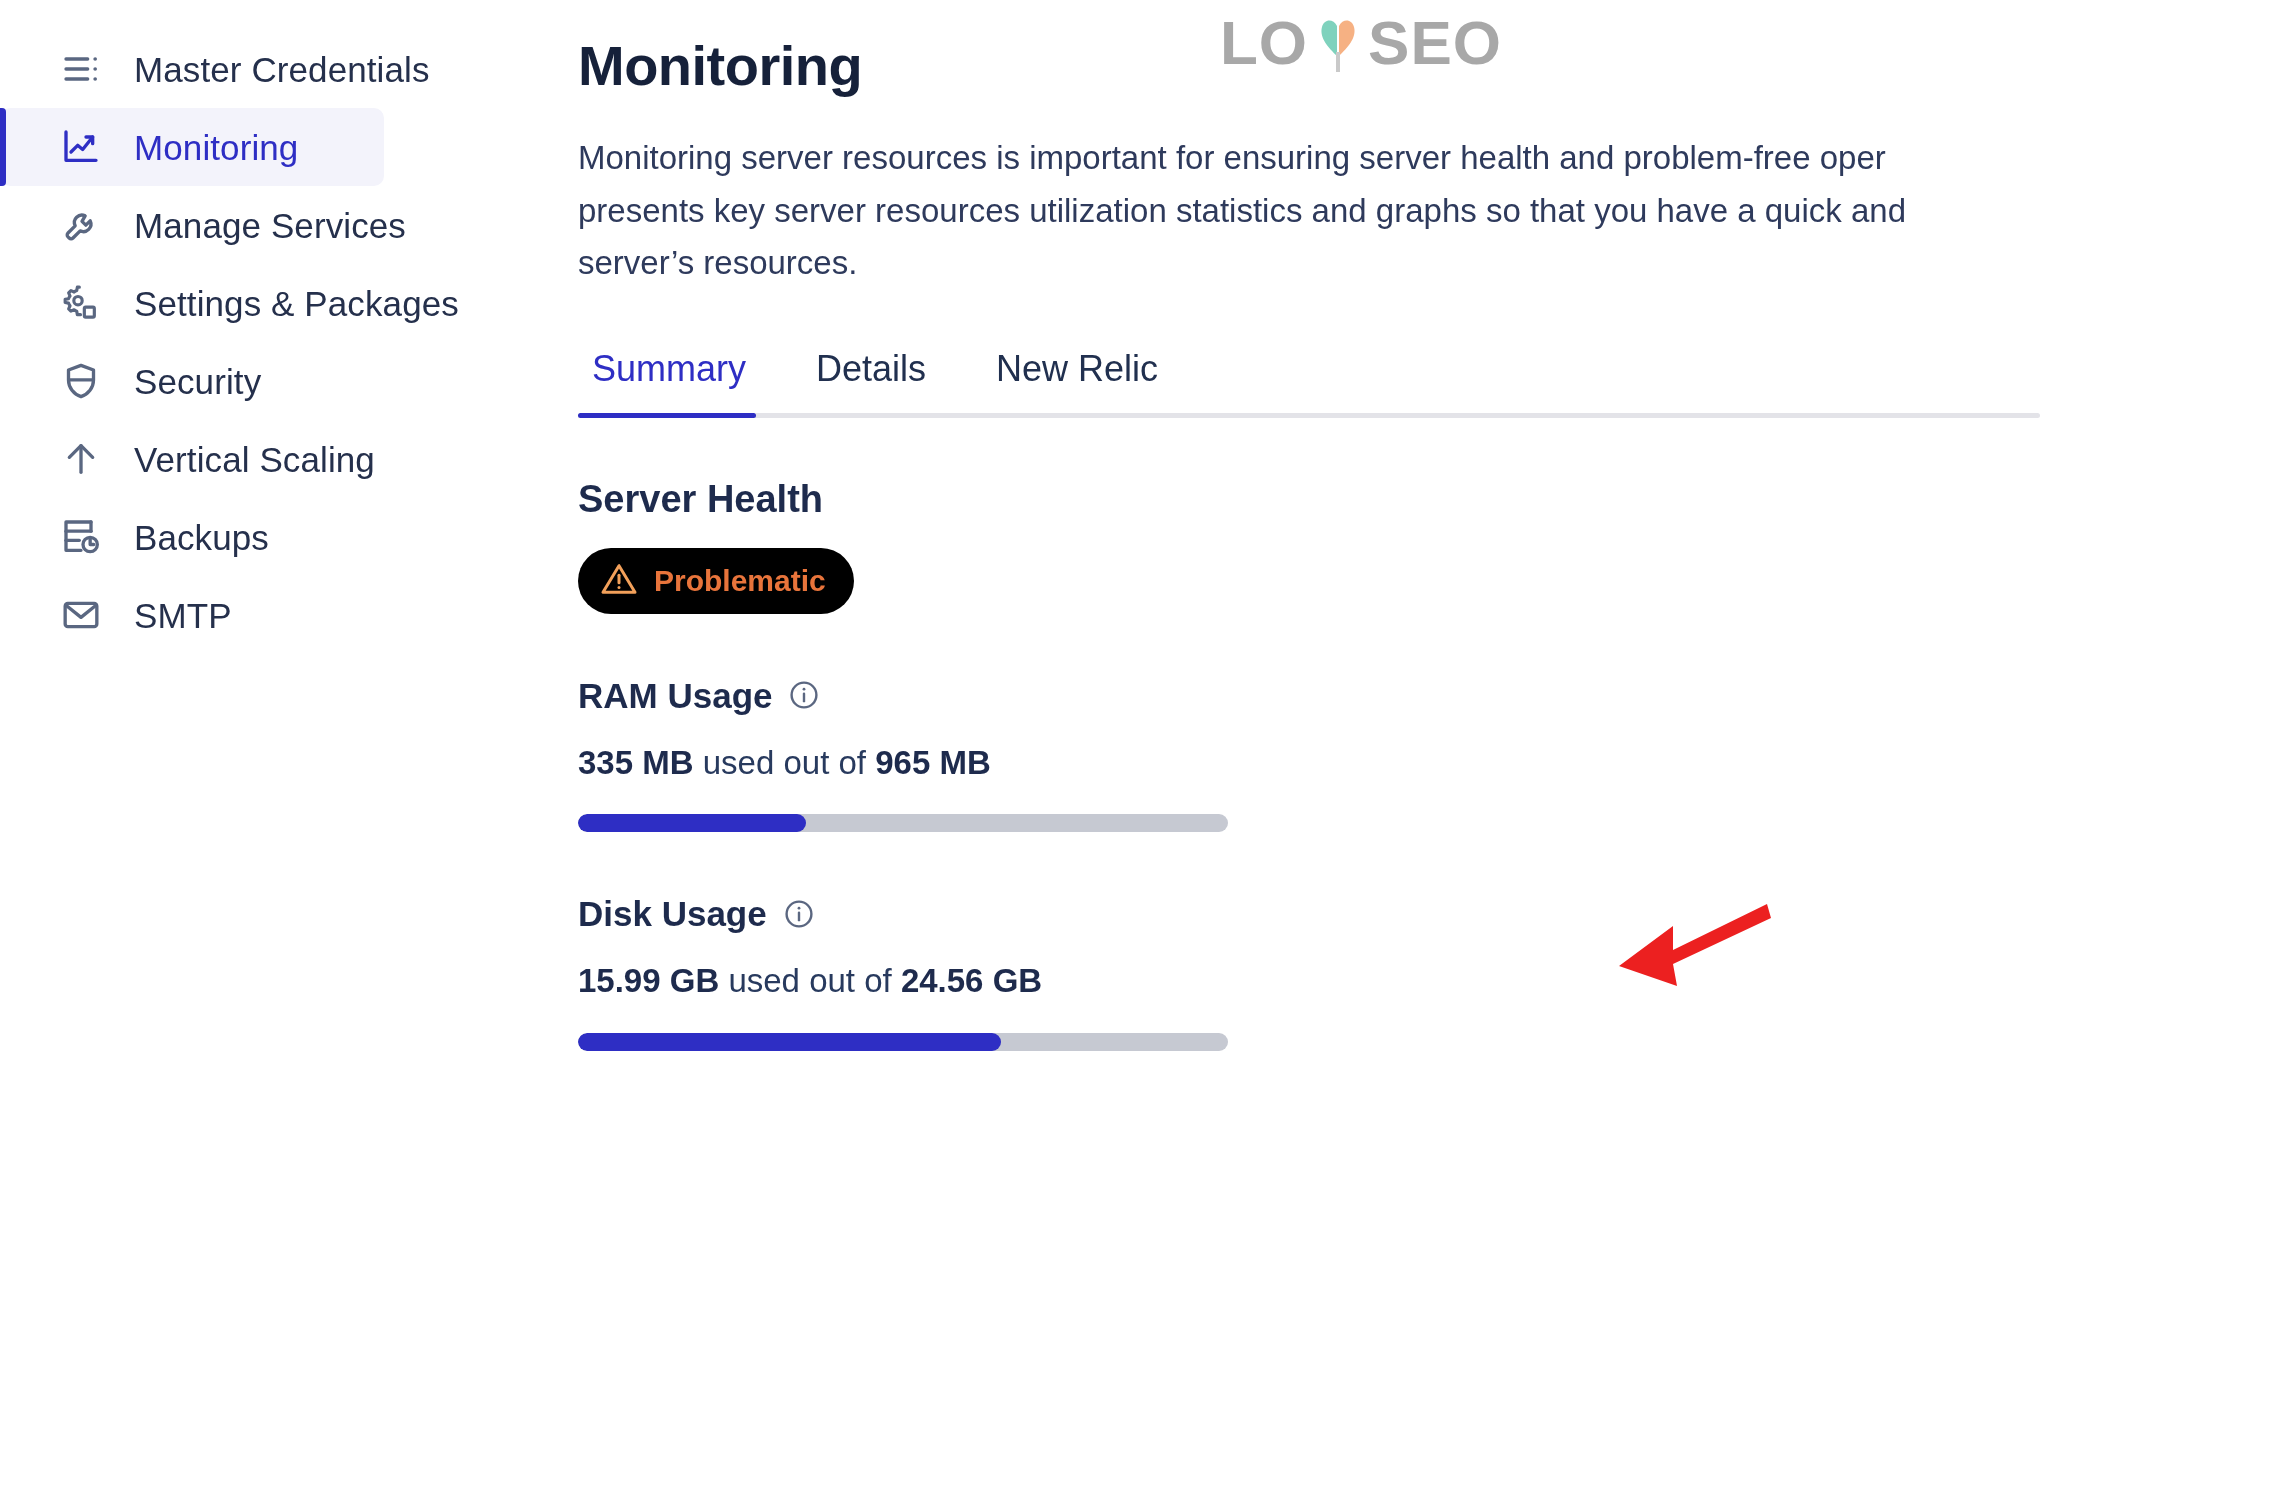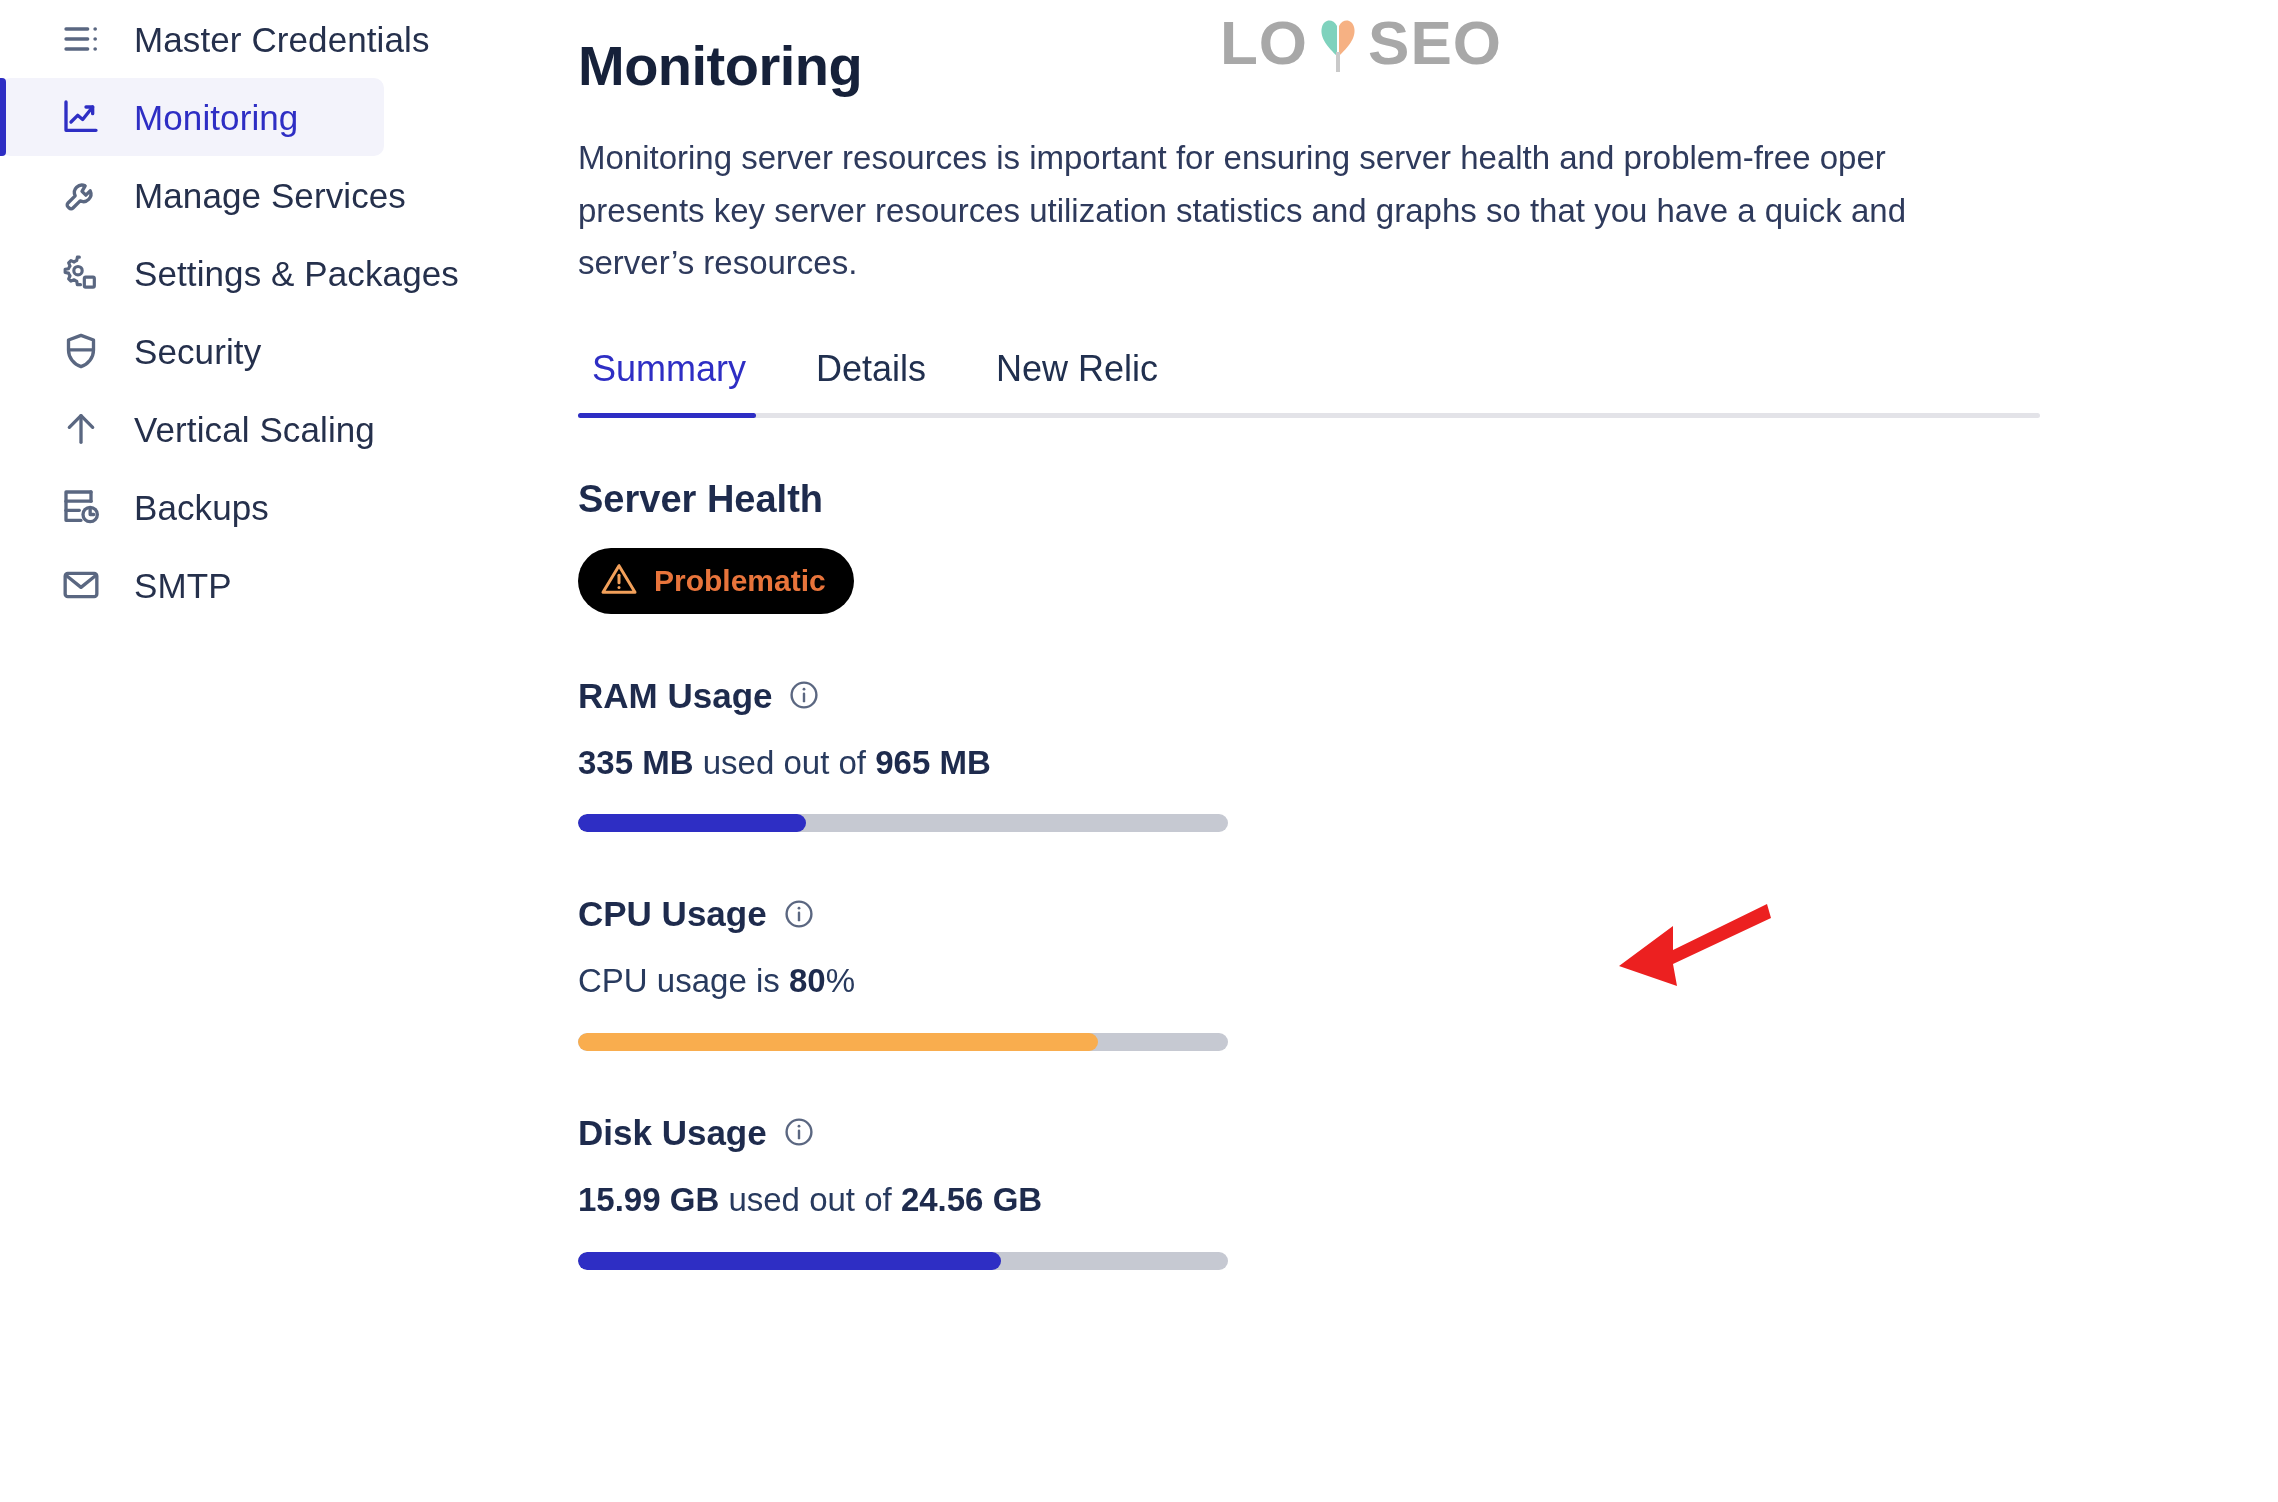--- a/index.html
+++ b/index.html
@@ -20,20 +20,21 @@
     display: flex;
     align-items: flex-start;
   }
 
   
   .sidebar {
     width: 560px;
     flex: 0 0 560px;
     position: relative;
     z-index: 2;
+    margin-top: 30px;
   }
 
   .nav-item {
     display: flex;
     align-items: center;
     height: 78px;
     padding-left: 60px;
     gap: 32px;
     cursor: pointer;
     border-radius: 10px;
@@ -426,38 +427,20 @@
         </span>
       </div>
       <div class="metric-sub">
         <b>335 MB</b><span> used out of </span><b>965 MB</b>
       </div>
       <div class="bar">
         <div class="bar-fill blue" style="width: 35%;"></div>
       </div>
     </section>
 
-    <section class="metric">
-      <div class="metric-head">
-        <span class="metric-title">CPU Usage</span>
-        <span class="info-icon">
-          <svg width="32" height="32" viewBox="0 0 24 24" fill="none" stroke="#5b6781" stroke-width="1.8" stroke-linecap="round">
-            <circle cx="12" cy="12" r="9.3"></circle>
-            <line x1="12" y1="11" x2="12" y2="16.6"></line>
-            <circle cx="12" cy="7.6" r="1.05" fill="#5b6781" stroke="none"></circle>
-          </svg>
-        </span>
-      </div>
-      <div class="metric-sub">
-        <span>CPU usage is </span><b>80</b><span>%</span>
-      </div>
-      <div class="bar">
-        <div class="bar-fill orange" style="width: 80%;"></div>
-      </div>
-    </section>
 
     <section class="metric">
       <div class="metric-head">
         <span class="metric-title">Disk Usage</span>
         <span class="info-icon">
           <svg width="32" height="32" viewBox="0 0 24 24" fill="none" stroke="#5b6781" stroke-width="1.8" stroke-linecap="round">
             <circle cx="12" cy="12" r="9.3"></circle>
             <line x1="12" y1="11" x2="12" y2="16.6"></line>
             <circle cx="12" cy="7.6" r="1.05" fill="#5b6781" stroke="none"></circle>
           </svg>

